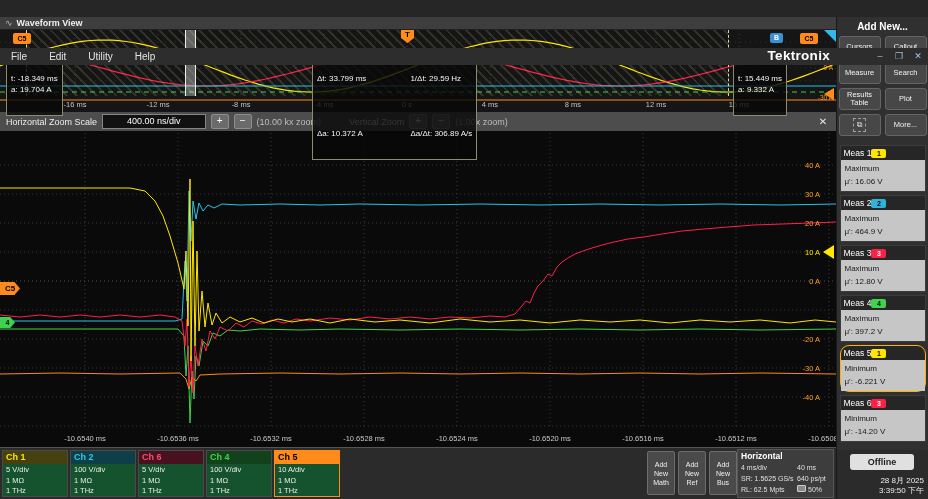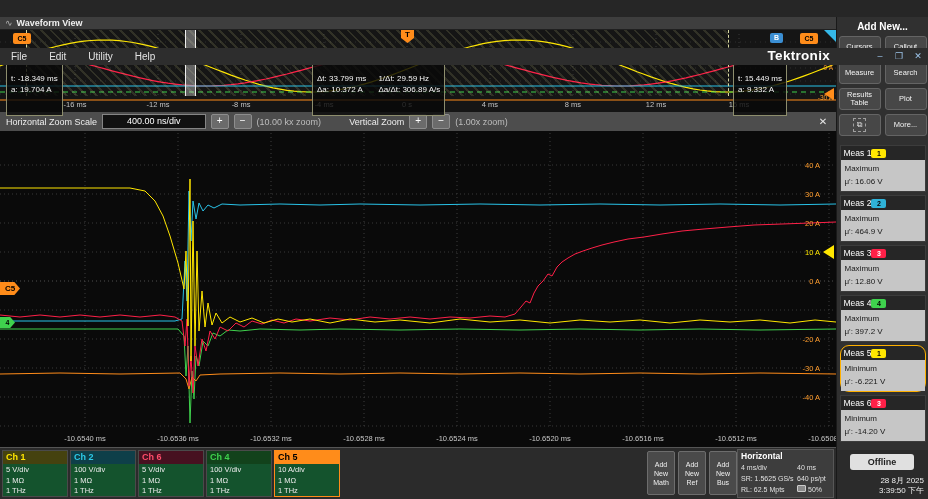--- a/index.html
+++ b/index.html
@@ -18,21 +18,21 @@
   #ov-svg{position:absolute;left:0;top:0;}
   .hatch{position:absolute;left:26px;top:0;width:702px;height:66px;background:repeating-linear-gradient(45deg,rgba(195,195,130,0.16) 0 2px,transparent 2px 7px);}
   .cursor-line{position:absolute;top:0;width:0;height:66px;border-left:1px dashed #d8d8a0;}
   #cursor-a{left:26px;}
   #cursor-b{left:728px;}
   #zoom-band{position:absolute;left:185px;top:0;width:9px;height:66px;background:rgba(215,215,215,0.40);border-left:1px solid #eee;border-right:1px solid #eee;}
   .readout{position:absolute;background:rgba(8,8,8,0.82);border:1px solid #8d8d6d;font-size:8px;line-height:11px;padding:20px 4px;color:#f5f5f5;white-space:nowrap;z-index:3;}
   #ro-left{left:6px;top:22px;}
   #ro-mid{left:312px;top:22px;}
   #ro-right{left:733px;top:22px;}
-  .dr-grid{display:grid;grid-template-columns:auto auto;column-gap:12px;}
+  .dr-grid{display:grid;grid-template-columns:auto auto;column-gap:12px;gap:44px;}
   .ov-badge{position:absolute;z-index:4;font-weight:bold;}
   .c5tag{width:18px;height:11px;background:#ff8c1a;color:#000;text-align:center;line-height:11px;border-radius:2px;font-size:7px;}
   #c5-left{left:13px;top:3px;}
   #c5-right{left:800px;top:3px;}
   #trig-t{left:401px;top:0;width:13px;height:13px;background:#ff8c1a;color:#000;text-align:center;line-height:10px;font-size:8px;clip-path:polygon(0 0,100% 0,100% 62%,50% 100%,0 62%);}
   #b-badge{left:770px;top:3px;width:13px;height:10px;background:#3b8fd4;color:#fff;border-radius:2px;text-align:center;line-height:10px;font-size:7px;}
   #ov-arrow{position:absolute;right:2px;top:58px;width:0;height:0;border-top:6px solid transparent;border-bottom:6px solid transparent;border-right:10px solid #ff8c1a;z-index:4;}
   #corner-wedge{position:absolute;right:0;top:0;width:0;height:0;border-left:12px solid transparent;border-top:12px solid #35b8e8;z-index:4;}
   
   #zoom-toolbar{position:absolute;top:112px;left:0;width:836px;height:19px;background:#4d4d4d;display:flex;align-items:center;gap:5px;font-size:9px;color:#eee;padding:0 6px;box-sizing:border-box;}

